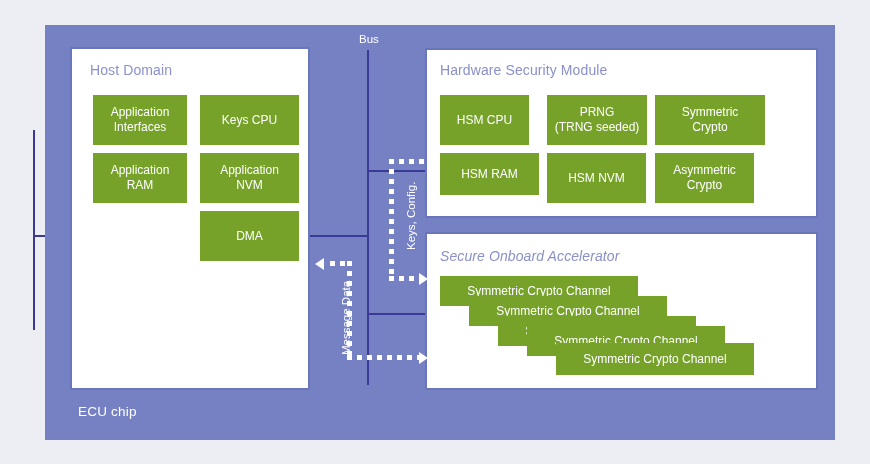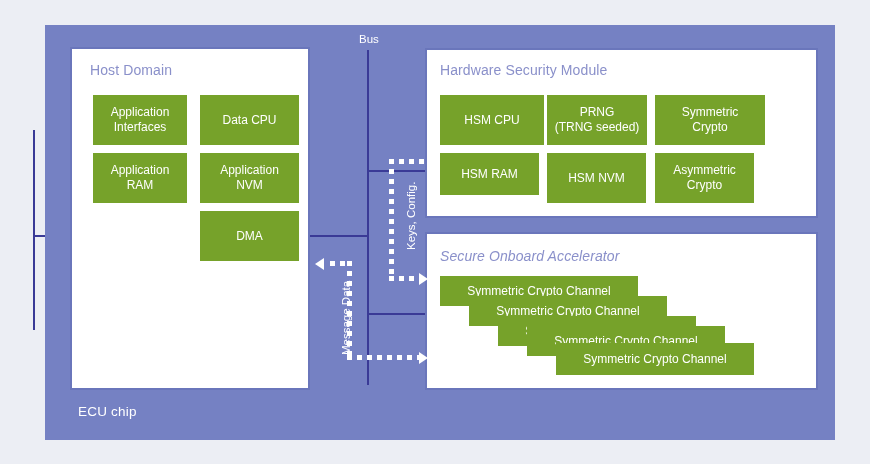--- a/index.html
+++ b/index.html
@@ -117,31 +117,31 @@
   <div class="bus-line" style="left:367px;top:50px;width:2px;height:335px;"></div>
   <div class="bus-line" style="left:310px;top:235px;width:58px;height:2px;"></div>
   <div class="bus-line" style="left:367px;top:170px;width:58px;height:2px;"></div>
   <div class="bus-line" style="left:367px;top:313px;width:58px;height:2px;"></div>
 
   <div class="panel" id="host-domain"></div>
   <div class="panel-title" style="left:90px;top:62px;">Host Domain</div>
 
   <div class="block" style="left:93px;top:95px;width:94px;height:50px;">Application
 Interfaces</div>
-  <div class="block" style="left:200px;top:95px;width:99px;height:50px;">Data CPU</div>
+  <div class="block" style="left:200px;top:95px;width:99px;height:50px;">Keys CPU</div>
   <div class="block" style="left:93px;top:153px;width:94px;height:50px;">Application
 RAM</div>
   <div class="block" style="left:200px;top:153px;width:99px;height:50px;">Application
 NVM</div>
   <div class="block" style="left:200px;top:211px;width:99px;height:50px;">DMA</div>
 
   <div class="panel" id="hsm-panel"></div>
   <div class="panel-title" style="left:440px;top:62px;">Hardware Security Module</div>
 
-  <div class="block" style="left:440px;top:95px;width:104px;height:50px;">HSM CPU</div>
+  <div class="block" style="left:440px;top:95px;width:89px;height:50px;">HSM CPU</div>
   <div class="block" style="left:547px;top:95px;width:100px;height:50px;">PRNG
 (TRNG seeded)</div>
   <div class="block" style="left:655px;top:95px;width:110px;height:50px;text-align:center;">Symmetric
 Crypto</div>
   <div class="block" style="left:440px;top:153px;width:99px;height:42px;">HSM RAM</div>
   <div class="block" style="left:547px;top:153px;width:99px;height:50px;">HSM NVM</div>
   <div class="block" style="left:655px;top:153px;width:99px;height:50px;">Asymmetric
 Crypto</div>
 
   <div class="panel" id="soa-panel"></div>

